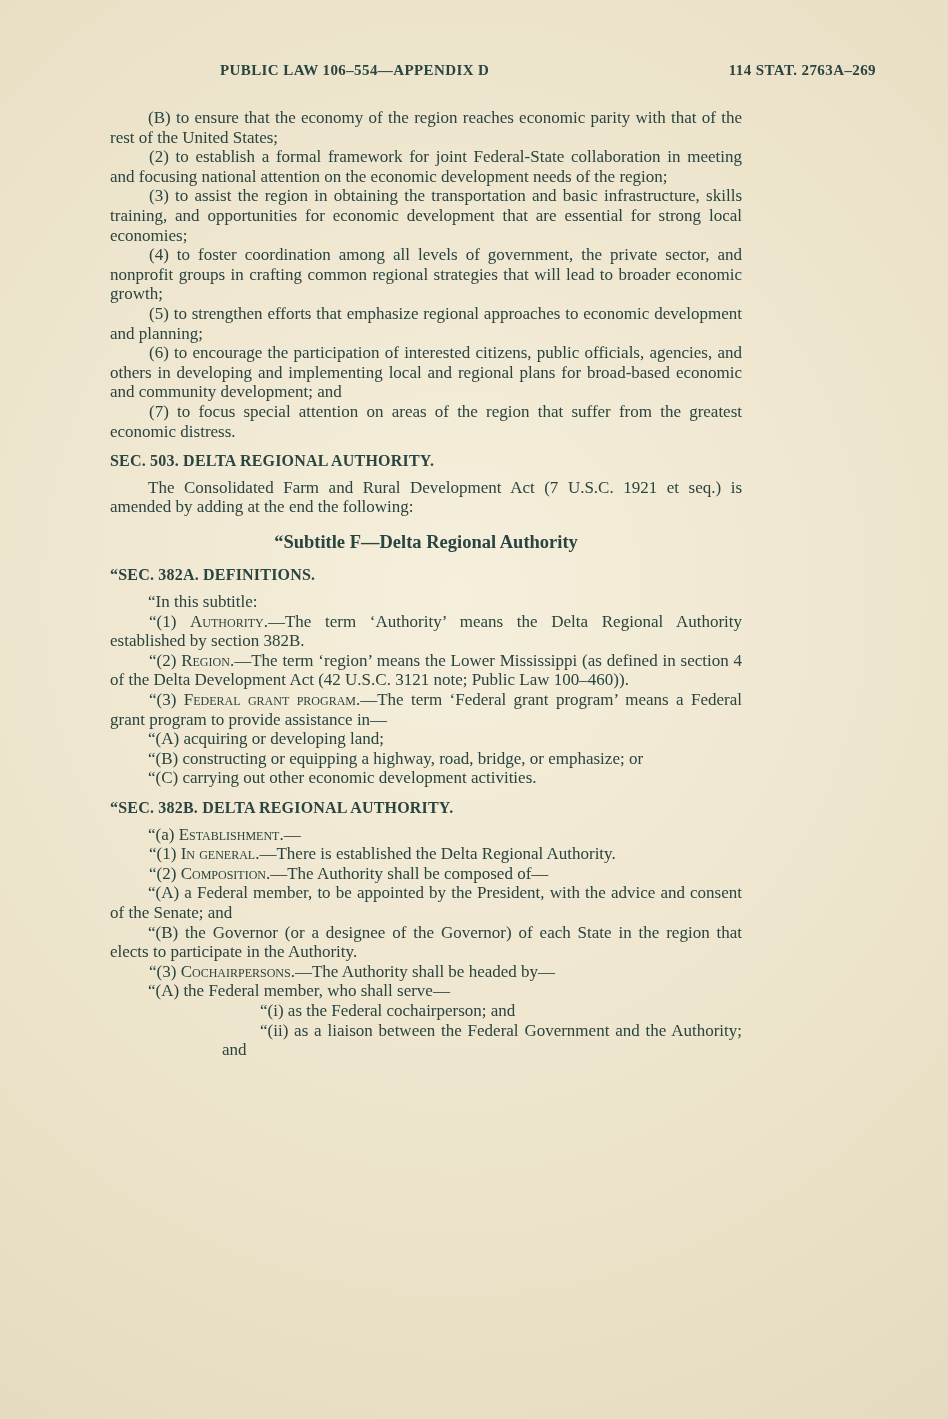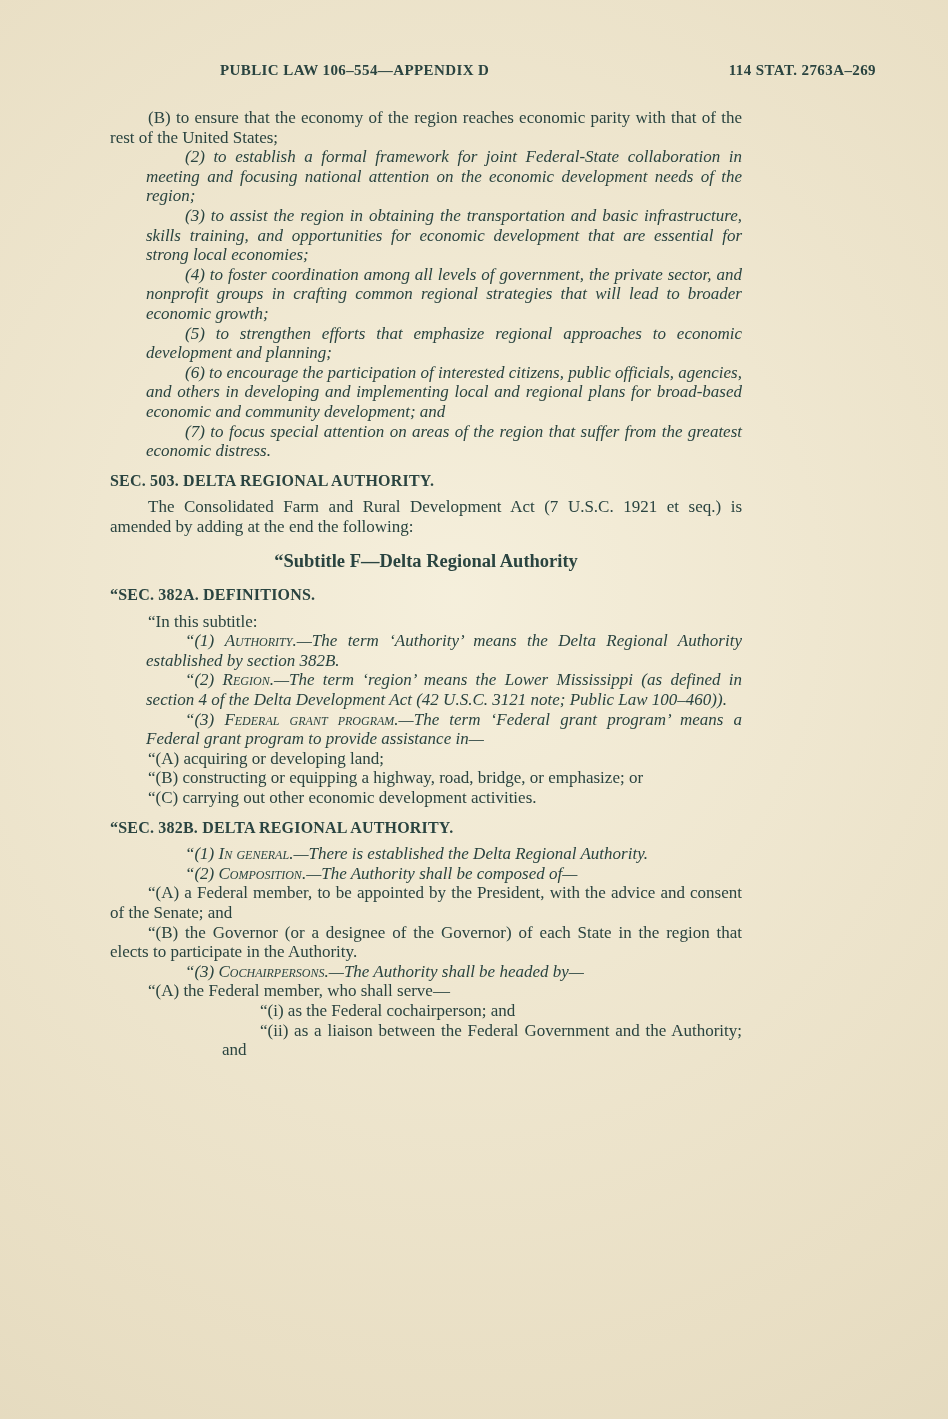--- a/index.html
+++ b/index.html
@@ -39,21 +39,21 @@
     width: 632px;
     font-size: 17px;
     line-height: 19.6px;
   }
   .para {
     margin: 0;
     text-align: justify;
     text-indent: 38px;
   }
   .l0 { margin-left: 0; }
-  .l1 { margin-left: 36px; text-indent: 39px; font-style: italic; }
+  .l1 { text-indent: 39px; }
   .l2 { text-indent: 38px; }
   .l3 { margin-left: 112px; text-indent: 38px; }
   .sec {
     font-weight: bold;
     font-size: 16px;
     letter-spacing: 0.2px;
     text-indent: 0;
     text-align: left;
     margin: 10px 0 7px 0;
   }
@@ -90,20 +90,21 @@
       <p class="para subtitle"><span>“Subtitle F—Delta Regional Authority</span></p>
       <p class="para sec"><span>“SEC. 382A. DEFINITIONS.</span></p>
       <p class="para l0"><span>“In this subtitle:</span></p>
       <p class="para l1"><span>“(1) </span><span class="sc">Authority</span><span>.—The term ‘Authority’ means the Delta Regional Authority established by section 382B.</span></p>
       <p class="para l1"><span>“(2) </span><span class="sc">Region</span><span>.—The term ‘region’ means the Lower Mississippi (as defined in section 4 of the Delta Development Act (42 U.S.C. 3121 note; Public Law 100–460)).</span></p>
       <p class="para l1"><span>“(3) </span><span class="sc">Federal grant program</span><span>.—The term ‘Federal grant program’ means a Federal grant program to provide assistance in—</span></p>
       <p class="para l2"><span>“(A) acquiring or developing land;</span></p>
       <p class="para l2"><span>“(B) constructing or equipping a highway, road, bridge, or emphasize; or</span></p>
       <p class="para l2"><span>“(C) carrying out other economic development activities.</span></p>
       <p class="para sec"><span>“SEC. 382B. DELTA REGIONAL AUTHORITY.</span></p>
+      <p class="para l0"><span>“(a) </span><span class="sc">Establishment</span><span>.—</span></p>
       <p class="para l1"><span>“(1) </span><span class="sc">In general</span><span>.—There is established the Delta Regional Authority.</span></p>
       <p class="para l1"><span>“(2) </span><span class="sc">Composition</span><span>.—The Authority shall be composed of—</span></p>
       <p class="para l2"><span>“(A) a Federal member, to be appointed by the President, with the advice and consent of the Senate; and</span></p>
       <p class="para l2"><span>“(B) the Governor (or a designee of the Governor) of each State in the region that elects to participate in the Authority.</span></p>
       <p class="para l1"><span>“(3) </span><span class="sc">Cochairpersons</span><span>.—The Authority shall be headed by—</span></p>
       <p class="para l2"><span>“(A) the Federal member, who shall serve—</span></p>
       <p class="para l3"><span>“(i) as the Federal cochairperson; and</span></p>
       <p class="para l3"><span>“(ii) as a liaison between the Federal Government and the Authority; and</span></p>
     </div>
 

